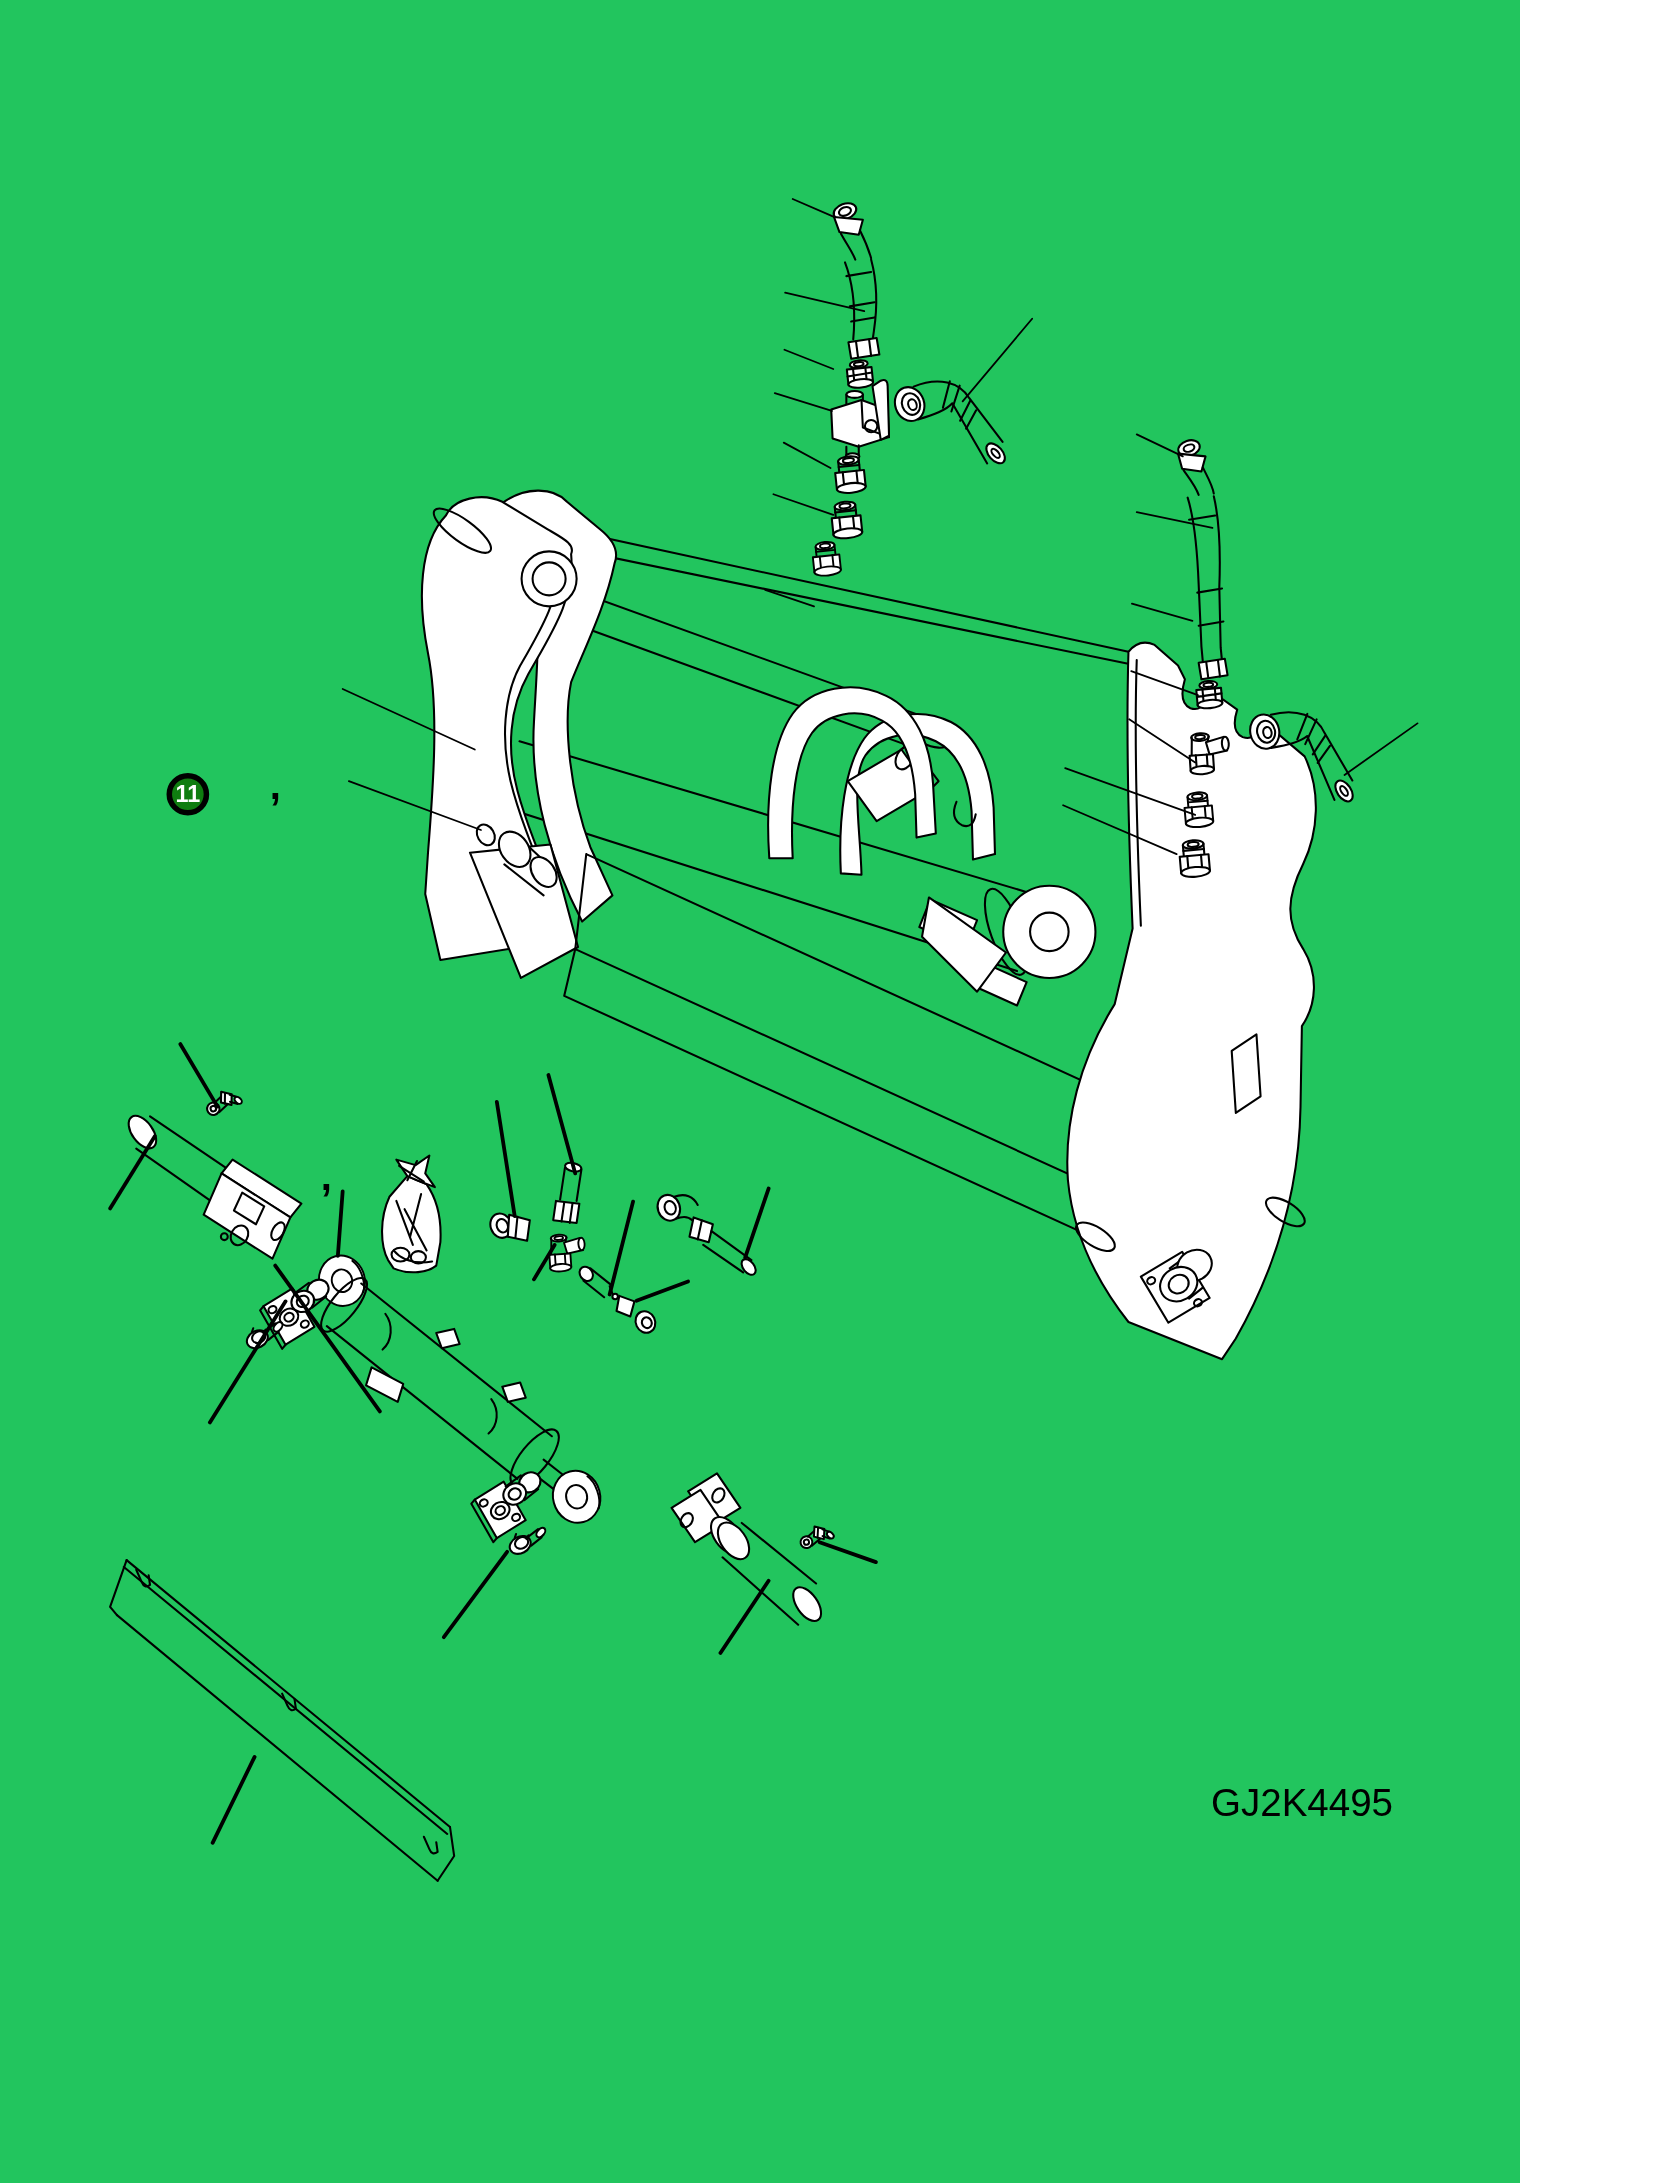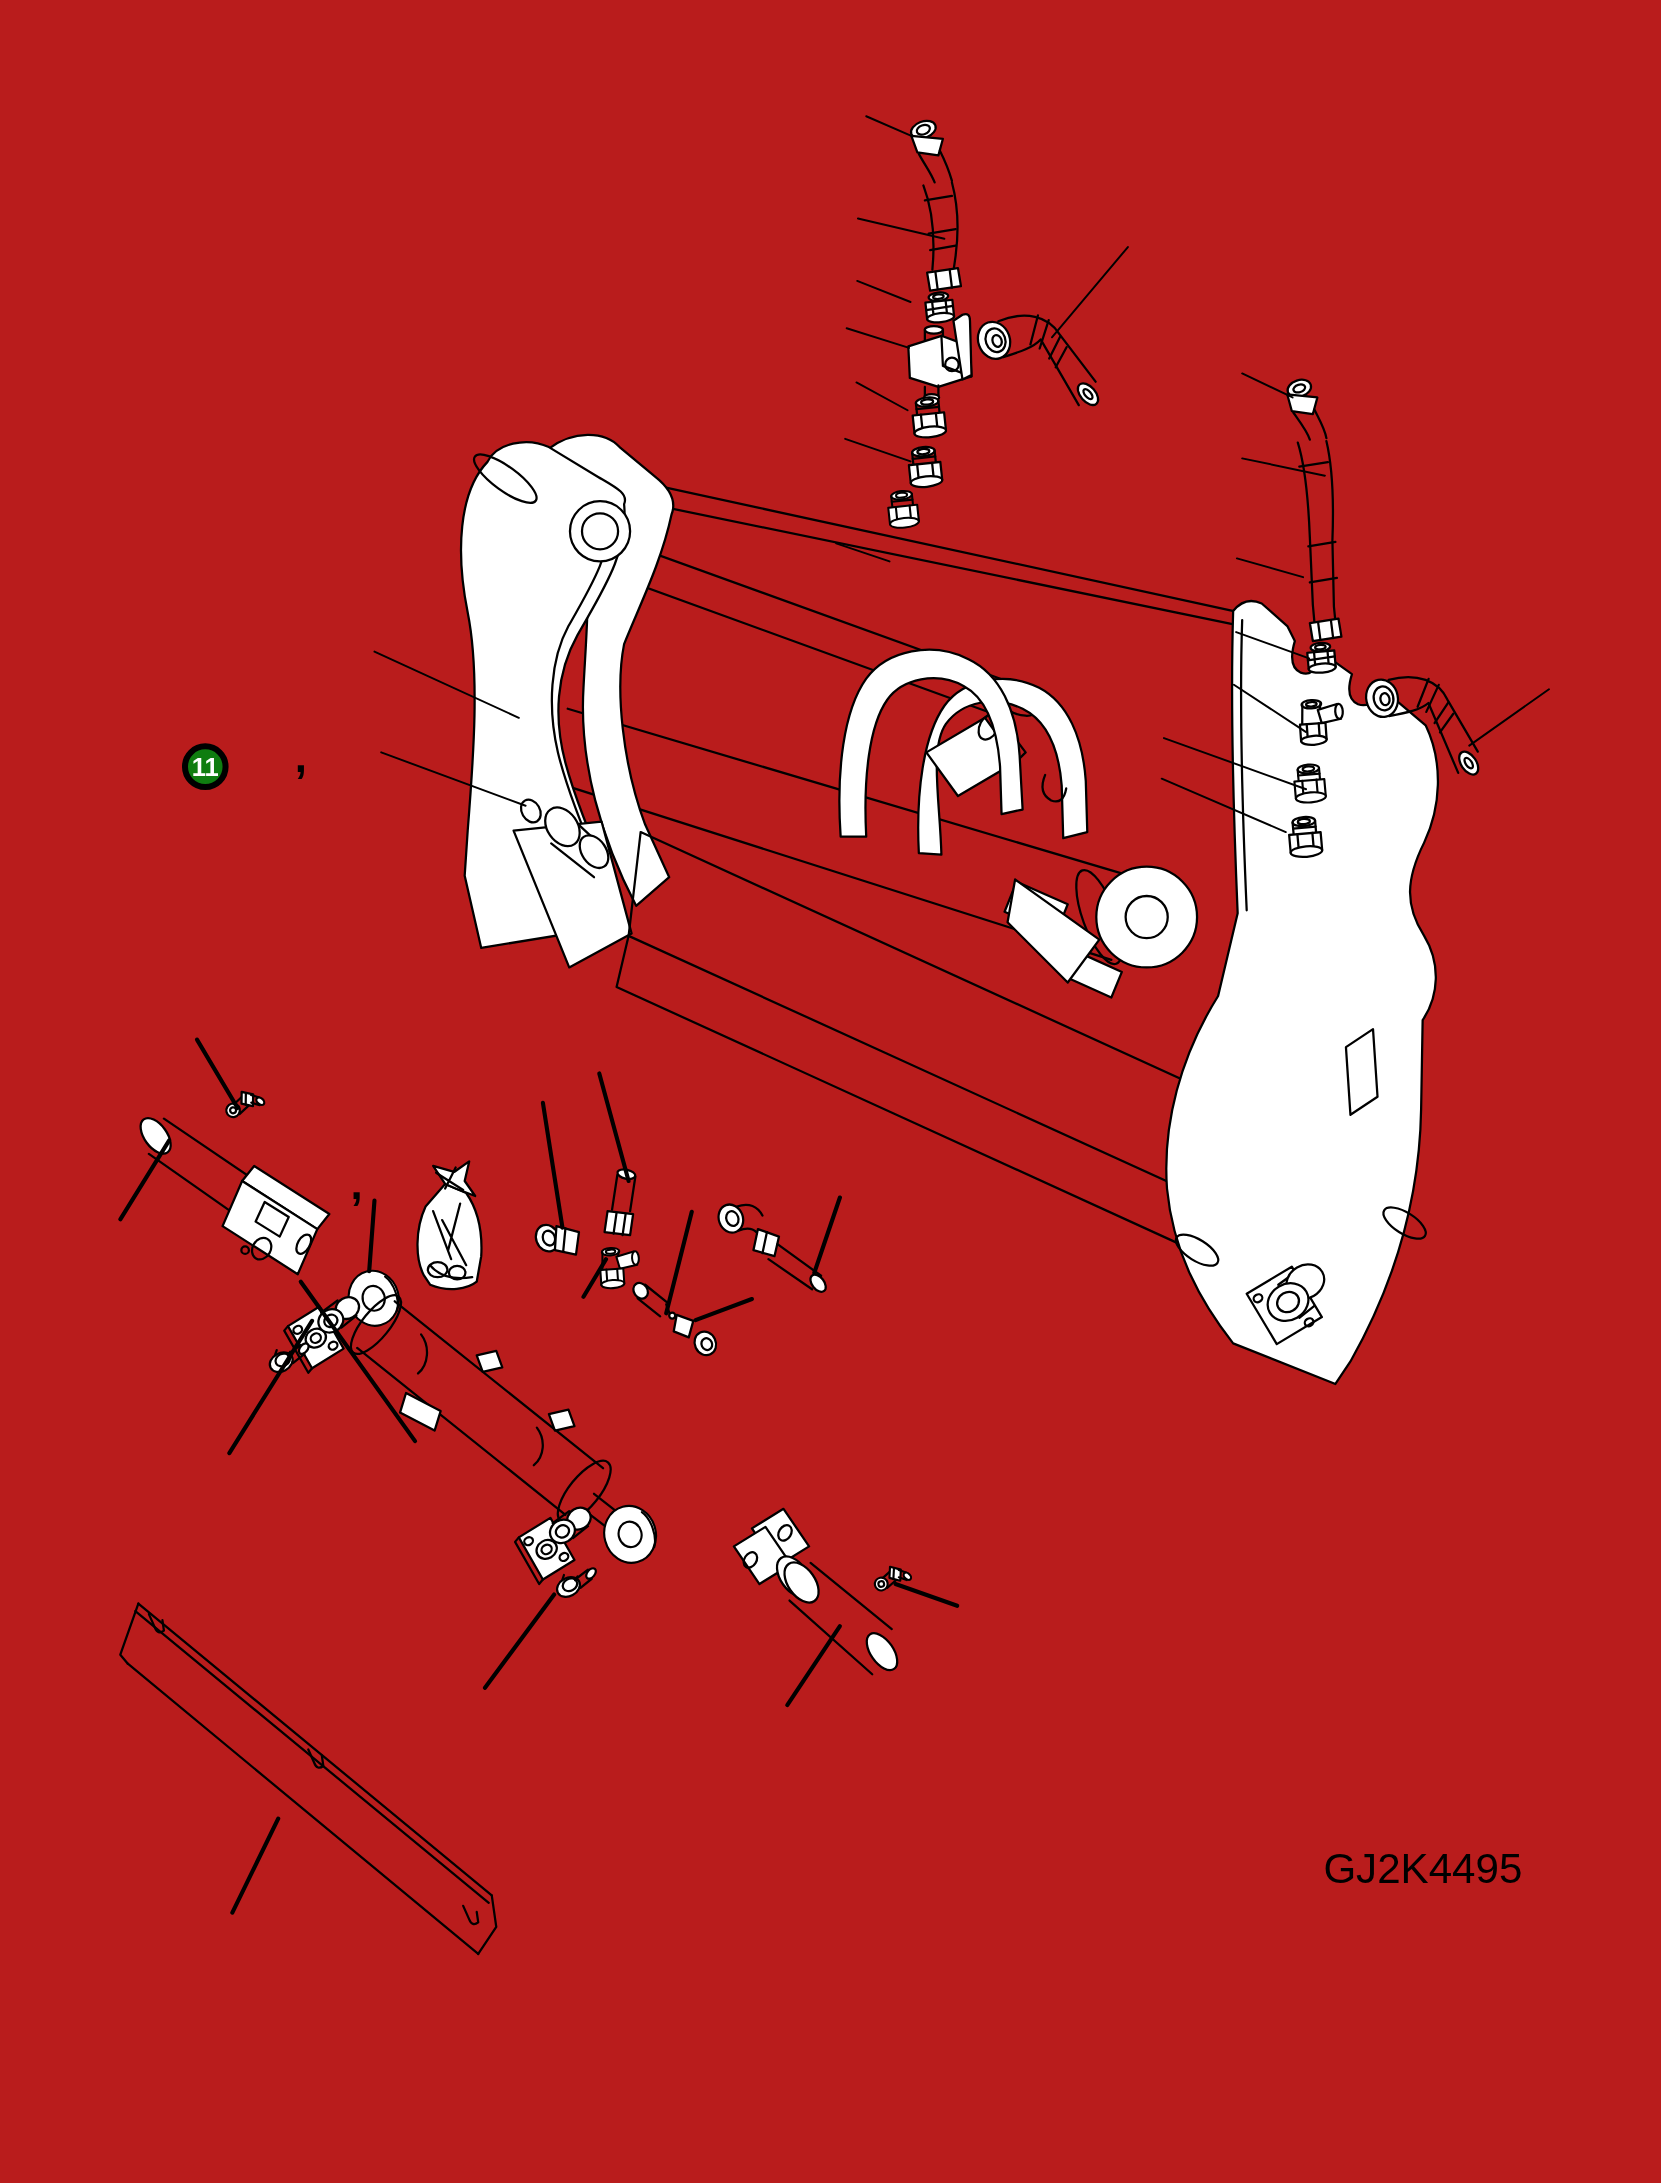--- a/index.html
+++ b/index.html
@@ -1,16 +1,16 @@
 <!DOCTYPE html>
 <html style="font-size:12px"><head>
 <meta charset="utf-8">
 <style>
   html,body{margin:0;padding:0;background:#fff;}
-  .sheet{position:relative;width:1661px;height:2183px;background:#b91c1c;overflow:hidden;
+  .sheet{position:relative;width:1520px;height:2183px;background:#22c55e;overflow:hidden;
          font-family:"Liberation Sans", sans-serif;}
   svg{display:block;width:100%;height:100%;}
   .ln{stroke:#000;fill:none;stroke-width:3;stroke-linecap:round;stroke-linejoin:round;}
   .fw{stroke:#000;fill:#fff;stroke-width:3;stroke-linejoin:round;}
   .thin{stroke:#000;stroke-width:2.6;fill:none;stroke-linecap:round;}
   .thick{stroke:#000;stroke-width:5.5;fill:none;stroke-linecap:round;}
   .code-text{font-family:"Liberation Sans", sans-serif;font-size:56px;fill:#000;}
   .comma{font-family:"Liberation Sans", sans-serif;font-size:58px;font-weight:bold;fill:#000;}
   .badge-num{font-family:"Liberation Sans", sans-serif;font-size:34px;font-weight:bold;
              fill:#fff;text-anchor:middle;}

